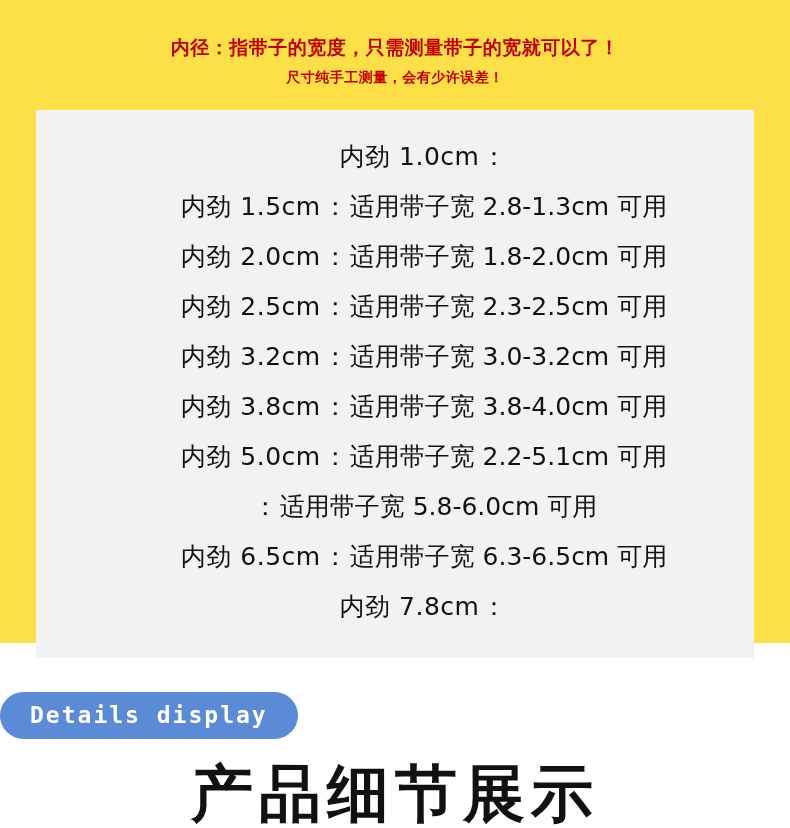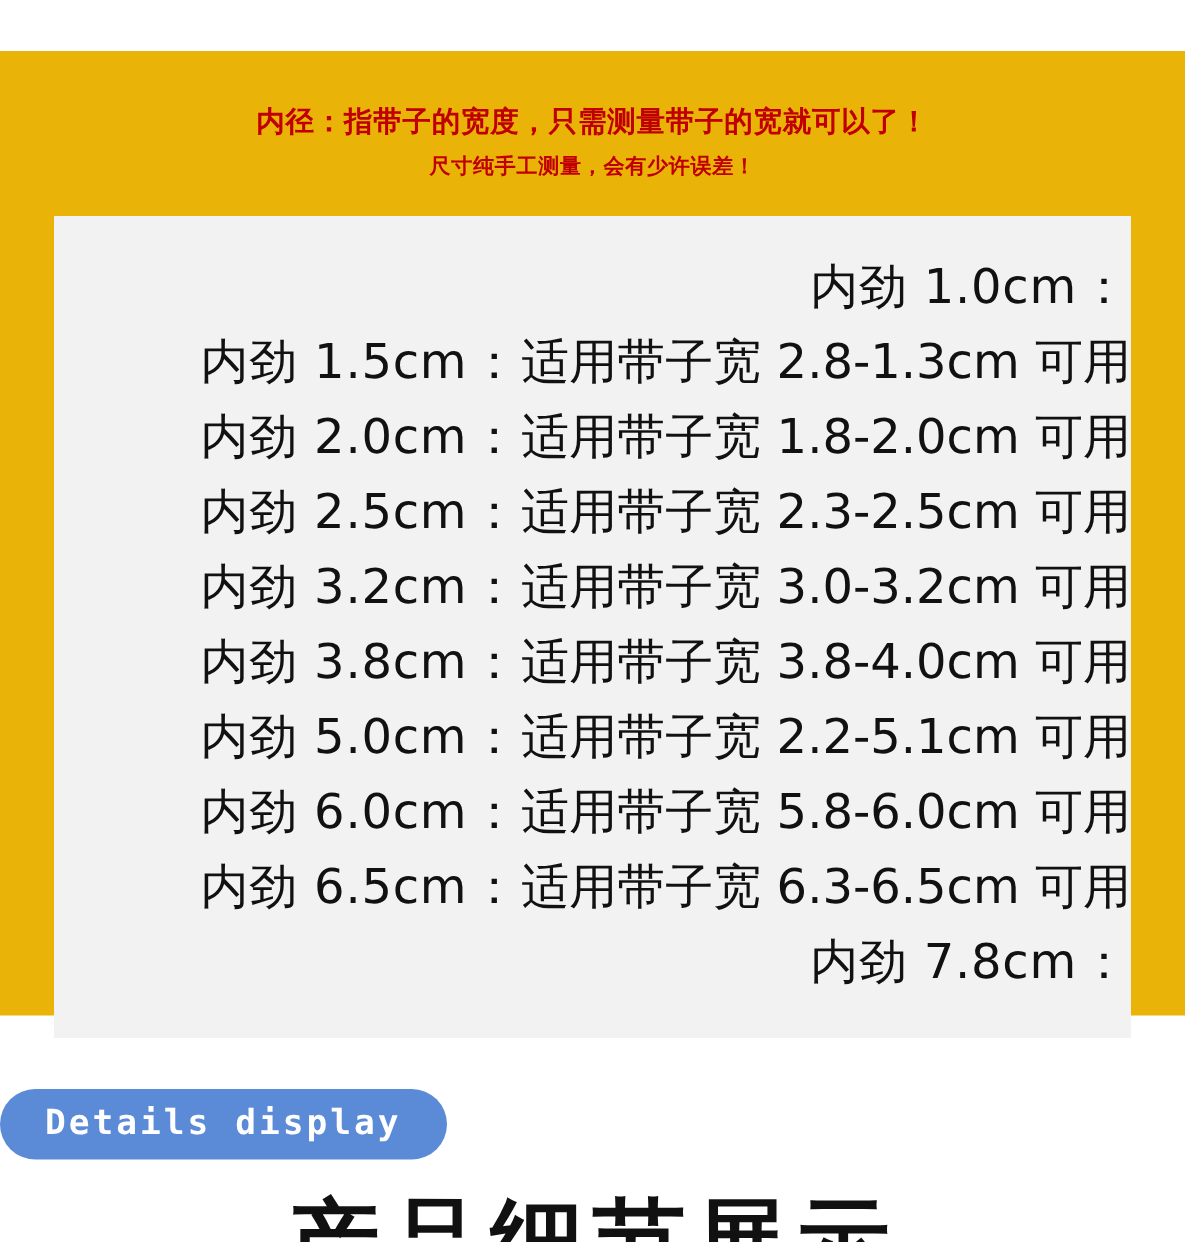--- a/index.html
+++ b/index.html
@@ -10,22 +10,21 @@
   body {
     width: 790px;
     height: 828px;
     font-family: "DejaVu Sans", "Liberation Sans", sans-serif;
     overflow: hidden;
   }
   .page {
     position: relative;
     width: 790px;
     height: 643px;
-    background: #eab308;
-    margin-top: 34px;
+    background: #fde047;
   }
 
   
   .notice {
     padding-top: 32px;
     text-align: center;
     color: #c00000;
     font-size: 19px;
     line-height: 30px;
     font-weight: 600;
@@ -37,24 +36,24 @@
 
   
   .size-panel {
     margin: 18px 36px 0 36px;
     background: #f2f2f2;
     padding: 22px 0 26px 0;
   }
   .size-row {
     display: flex;
     align-items: baseline;
-    justify-content: flex-end;
+    justify-content: center;
     padding-left: 58px;
     height: 50px;
-    font-size: 32px;
+    font-size: 25px;
     color: #111111;
     line-height: 50px;
     white-space: nowrap;
   }
   .size-row .inner {
     letter-spacing: 0.5px;
   }
   .size-row .sep {
     padding: 0 2px;
   }
@@ -125,21 +124,20 @@
       <span class="inner">内劲 3.8cm</span>
       <span class="sep">：</span>
       <span class="desc">适用带子宽 3.8-4.0cm 可用</span>
     </div>
     <div class="size-row">
       <span class="inner">内劲 5.0cm</span>
       <span class="sep">：</span>
       <span class="desc">适用带子宽 2.2-5.1cm 可用</span>
     </div>
     <div class="size-row">
-      <span class="inner">内劲 6.0cm</span>
       <span class="sep">：</span>
       <span class="desc">适用带子宽 5.8-6.0cm 可用</span>
     </div>
     <div class="size-row">
       <span class="inner">内劲 6.5cm</span>
       <span class="sep">：</span>
       <span class="desc">适用带子宽 6.3-6.5cm 可用</span>
     </div>
     <div class="size-row">
       <span class="inner">内劲 7.8cm</span>

